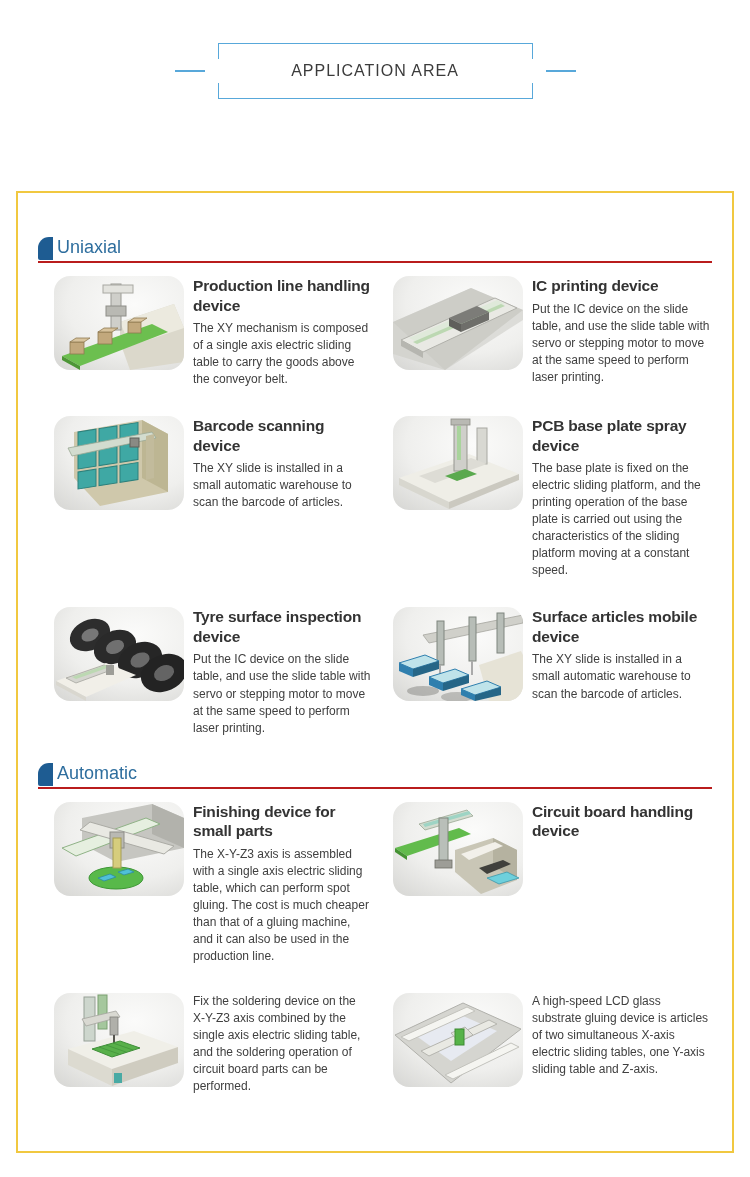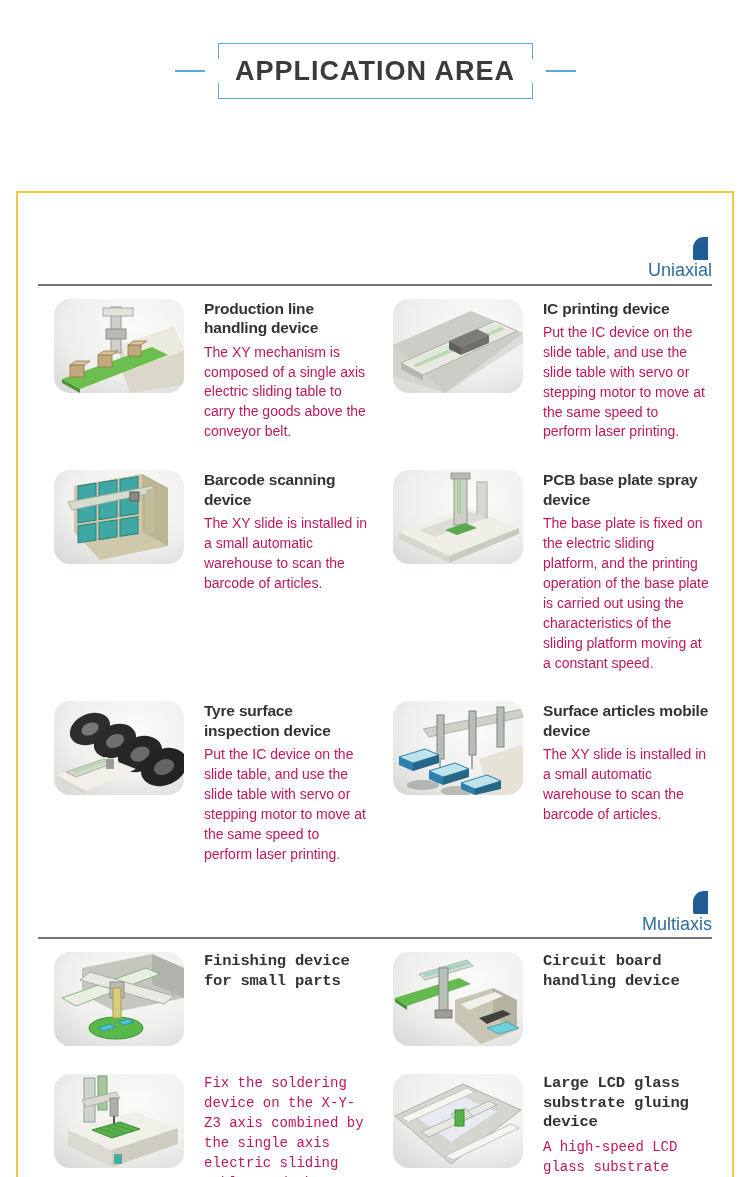--- a/index.html
+++ b/index.html
@@ -19,58 +19,58 @@
     display:flex;align-items:center;justify-content:center;background:#fff;
   }
   
   .title-box::before,.title-box::after{
     content:"";position:absolute;top:50%;transform:translateY(-50%);
     width:5px;height:24px;background:#fff;
   }
   .title-box::before{left:-2px;}
   .title-box::after{right:-2px;}
   .page-title{
-    font-size:27px;letter-spacing:1px;color:#3b3b3b;font-weight:700;
+    font-size:16px;letter-spacing:1px;color:#3b3b3b;font-weight:400;
   }
   
   .frame{
     box-sizing:border-box;
     margin:92px auto 0;width:718px;border:2px solid #f1c840;
     padding:44px 20px 40px;background:#fff;
   }
   
   .section-header{
     display:flex;align-items:flex-end;
-    border-bottom:2px solid #737373;padding-bottom:1px;margin:0 0 13px 0;flex-direction:column;
+    border-bottom:2px solid #b91c1c;padding-bottom:1px;margin:0 0 13px 0;
   }
   .section-marker{
     width:15px;height:23px;background:#1e5c92;
     border-radius:11px 0 0 2px;margin-right:4px;flex-shrink:0;
   }
   .section-label{
     font-size:18px;color:#2e6e9e;line-height:1.2;padding-bottom:1px;
   }
   
   .items{
     display:grid;grid-template-columns:1fr 1fr;column-gap:22px;row-gap:28px;
     margin:2px 2px 26px 16px;
   }
-  .item{display:flex;gap:20px;}
+  .item{display:flex;gap:9px;}
   .thumb{
     width:130px;height:94px;border-radius:16px;overflow:hidden;flex-shrink:0;
     background:radial-gradient(130% 130% at 62% 30%,#fbfbfa 0%,#efefed 40%,#cdcdca 82%,#b2b2af 100%);
   }
   .thumb svg{display:block;width:130px;height:94px;}
   .itext{flex:1;min-width:0;}
   .ititle{
     font-size:15.5px;font-weight:700;color:#333;line-height:1.26;
     margin:0 0 5px 0;letter-spacing:-0.2px;
   }
-  .idesc{font-size:14px;color:#be185d;line-height:1.42;}
-  .sec2 .items{margin-bottom:16px;font-family:Liberation Mono, monospace;}
+  .idesc{font-size:12px;color:#404040;line-height:1.42;}
+  .sec2 .items{margin-bottom:16px;}
 </style>
 </head>
 <body>
 
 <div class="heading-row">
   <div class="h-dash left"></div>
   <div class="title-box">
     <span class="page-title">APPLICATION AREA</span>
   </div>
   <div class="h-dash right"></div>
@@ -249,41 +249,42 @@
           <div class="idesc">The XY slide is installed in a small automatic warehouse to scan the barcode of articles.</div>
         </div>
       </div>
 
     </div>
   </div>
 
   <div class="section sec2">
     <div class="section-header">
       <div class="section-marker"></div>
-      <div class="section-label">Multiaxis</div>
+      <div class="section-label">Automatic</div>
     </div>
 
     <div class="items">
 
       <div class="item">
         <div class="thumb">
           <svg viewBox="0 0 130 94">
             <polygon points="28,16 98,2 130,16 130,46 62,60 28,42" fill="#c6c6c1"></polygon>
             <polygon points="98,2 130,16 130,46 98,32" fill="#b2b2ac"></polygon>
             <ellipse cx="62" cy="76" rx="27" ry="11" fill="#58b94a" stroke="#3f9636" stroke-width="1"></ellipse>
             <polygon points="44,76 56,72 62,75 50,79" fill="#4fc0d8" stroke="#2e8ba0" stroke-width="0.8"></polygon>
             <polygon points="64,70 74,67 80,70 70,73" fill="#4fc0d8" stroke="#2e8ba0" stroke-width="0.8"></polygon>
             <polygon points="8,46 92,16 106,22 22,54" fill="#e6efe0" stroke="#8fb286" stroke-width="1"></polygon>
             <polygon points="36,20 120,44 110,52 26,28" fill="#e9e9e3" stroke="#ababa5" stroke-width="1"></polygon>
             <rect x="56" y="30" width="14" height="16" fill="#b9b9b3" stroke="#8e8e88" stroke-width="1"></rect>
             <rect x="59" y="36" width="8" height="30" fill="#d6cd7d" stroke="#a69d55" stroke-width="1"></rect>
           </svg>
         </div>
         <div class="itext">
           <div class="ititle">Finishing device for small parts</div>
+          <div class="idesc">The X-Y-Z3 axis is assembled with a single axis electric sliding table, which can perform spot gluing. The cost is much cheaper than that of a gluing machine, and it can also be used in the production line.</div>
         </div>
       </div>
 
       <div class="item">
         <div class="thumb">
           <svg viewBox="0 0 130 94">
             <polygon points="26,22 74,8 80,14 32,28" fill="#d3dccf" stroke="#9aa894" stroke-width="0.8"></polygon>
             <polygon points="30,22 76,9 78,12 32,25" fill="#9ed4c4"></polygon>
             <polygon points="2,46 66,26 78,32 14,54" fill="#62bb4c"></polygon>
             <polygon points="2,46 14,54 14,58 2,50" fill="#459233"></polygon>
@@ -334,20 +335,19 @@
             <polygon points="2,42 70,10 128,36 58,90" fill="#d5d5d0" stroke="#b0b0ab" stroke-width="1"></polygon>
             <polygon points="22,42 68,22 104,38 58,68" fill="#e7eaf1"></polygon>
             <polygon points="8,44 74,14 82,18 16,48" fill="#f5f5f1" stroke="#c2c2bc" stroke-width="1"></polygon>
             <polygon points="52,82 118,50 126,54 60,86" fill="#f5f5f1" stroke="#c2c2bc" stroke-width="1"></polygon>
             <polygon points="28,58 96,27 104,31 36,63" fill="#e9e9e3" stroke="#b5b5af" stroke-width="1"></polygon>
             <polygon points="58,40 72,34 80,42 66,49" fill="#e0e0da" stroke="#a8a8a2" stroke-width="0.8"></polygon>
             <rect x="62" y="36" width="9" height="16" fill="#56b348" stroke="#3c8a32" stroke-width="1"></rect>
           </svg>
         </div>
         <div class="itext">
-          <div class="ititle">Large LCD glass substrate gluing device</div>
           <div class="idesc">A high-speed LCD glass substrate gluing device is articles of two simultaneous X-axis electric sliding tables, one Y-axis sliding table and Z-axis.</div>
         </div>
       </div>
 
     </div>
   </div>
 </div>
 
 </body></html>

